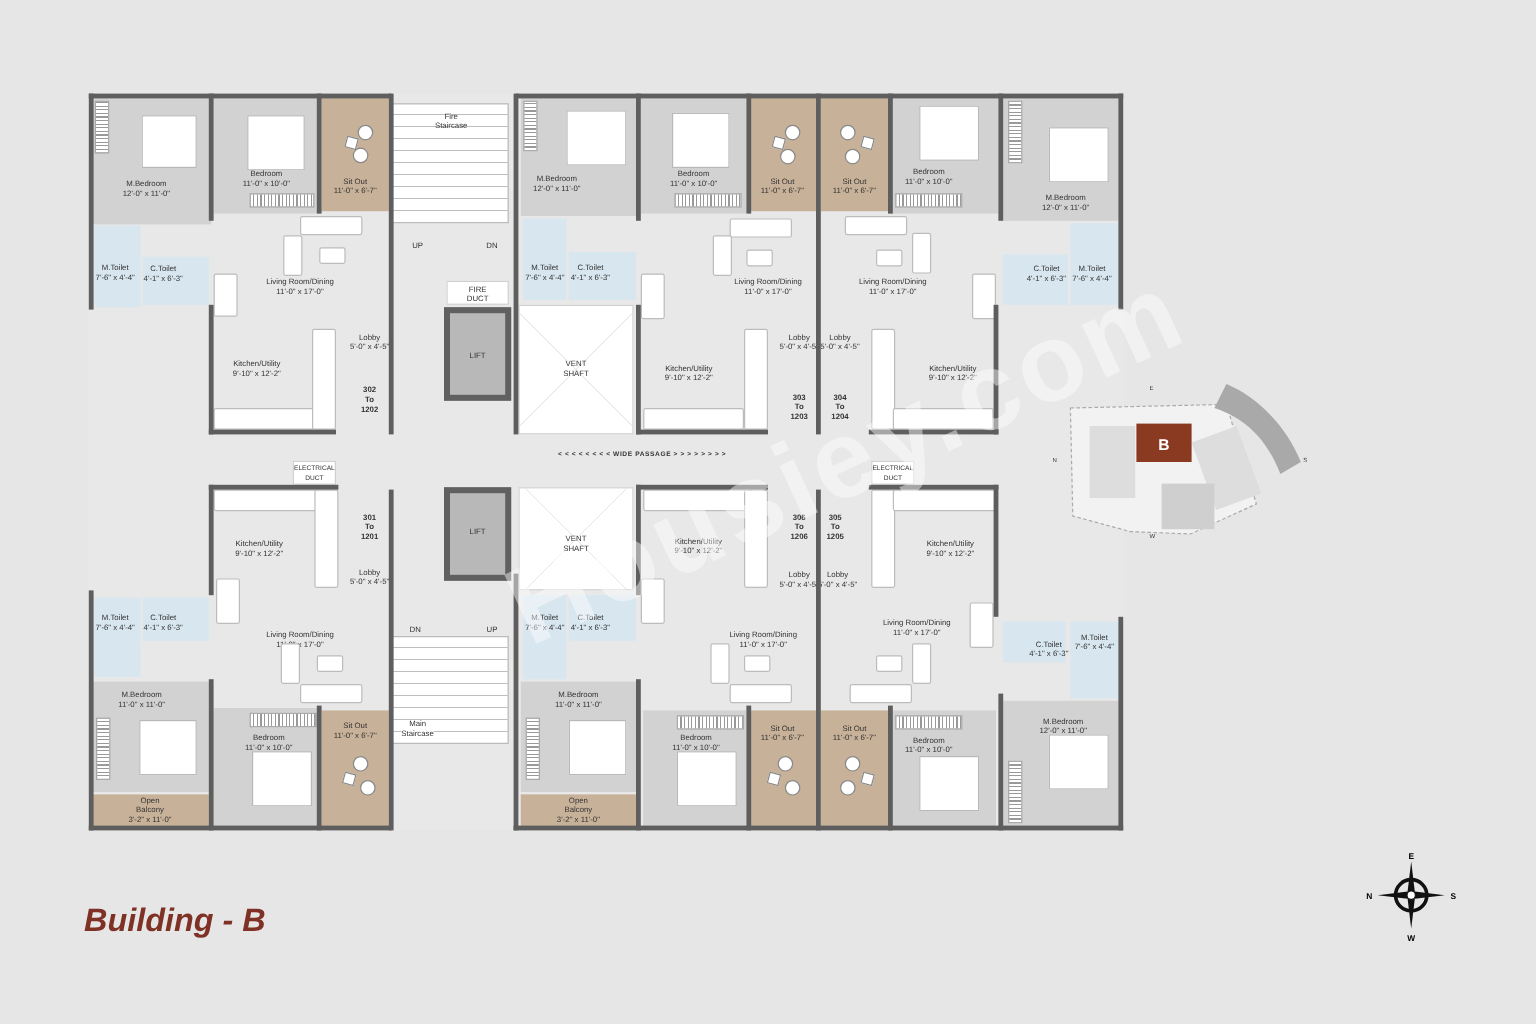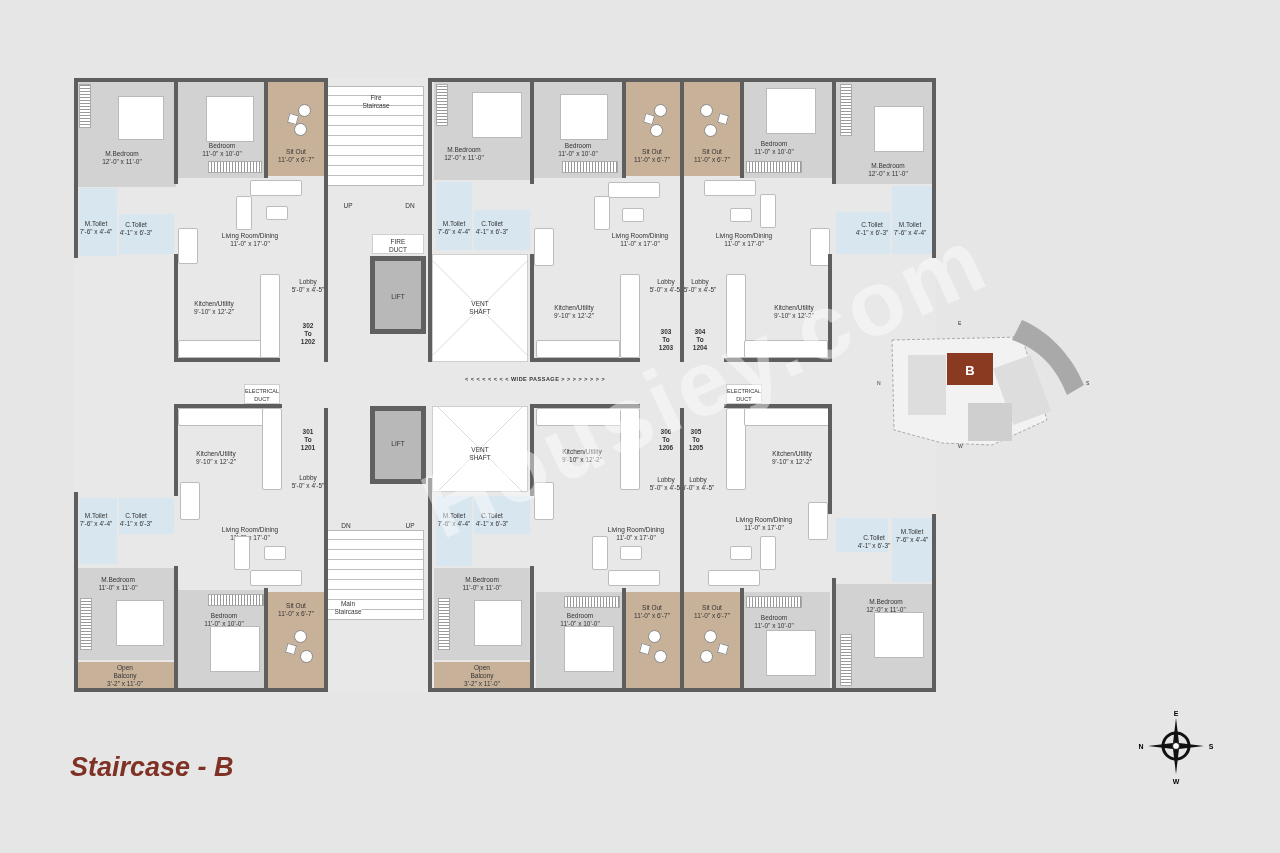--- a/index.html
+++ b/index.html
@@ -397,13 +397,13 @@
     <polygon points="12,38 37,35 40,38 37,41" fill="#111"></polygon>
     <polygon points="68,38 43,35 40,38 43,41" fill="#111"></polygon>
     <circle cx="40" cy="38" r="3.5" fill="#fff" stroke="#111"></circle>
     <text x="40" y="8" font-size="7" font-weight="bold" text-anchor="middle" font-family="Liberation Sans, sans-serif">E</text>
     <text x="40" y="76" font-size="7" font-weight="bold" text-anchor="middle" font-family="Liberation Sans, sans-serif">W</text>
     <text x="5" y="41" font-size="7" font-weight="bold" text-anchor="middle" font-family="Liberation Sans, sans-serif">N</text>
     <text x="75" y="41" font-size="7" font-weight="bold" text-anchor="middle" font-family="Liberation Sans, sans-serif">S</text>
   </svg>
 </div>
 
-<div class="title">Staircase - B</div>
+<div class="title">Building - B</div>
 
 </body></html>

